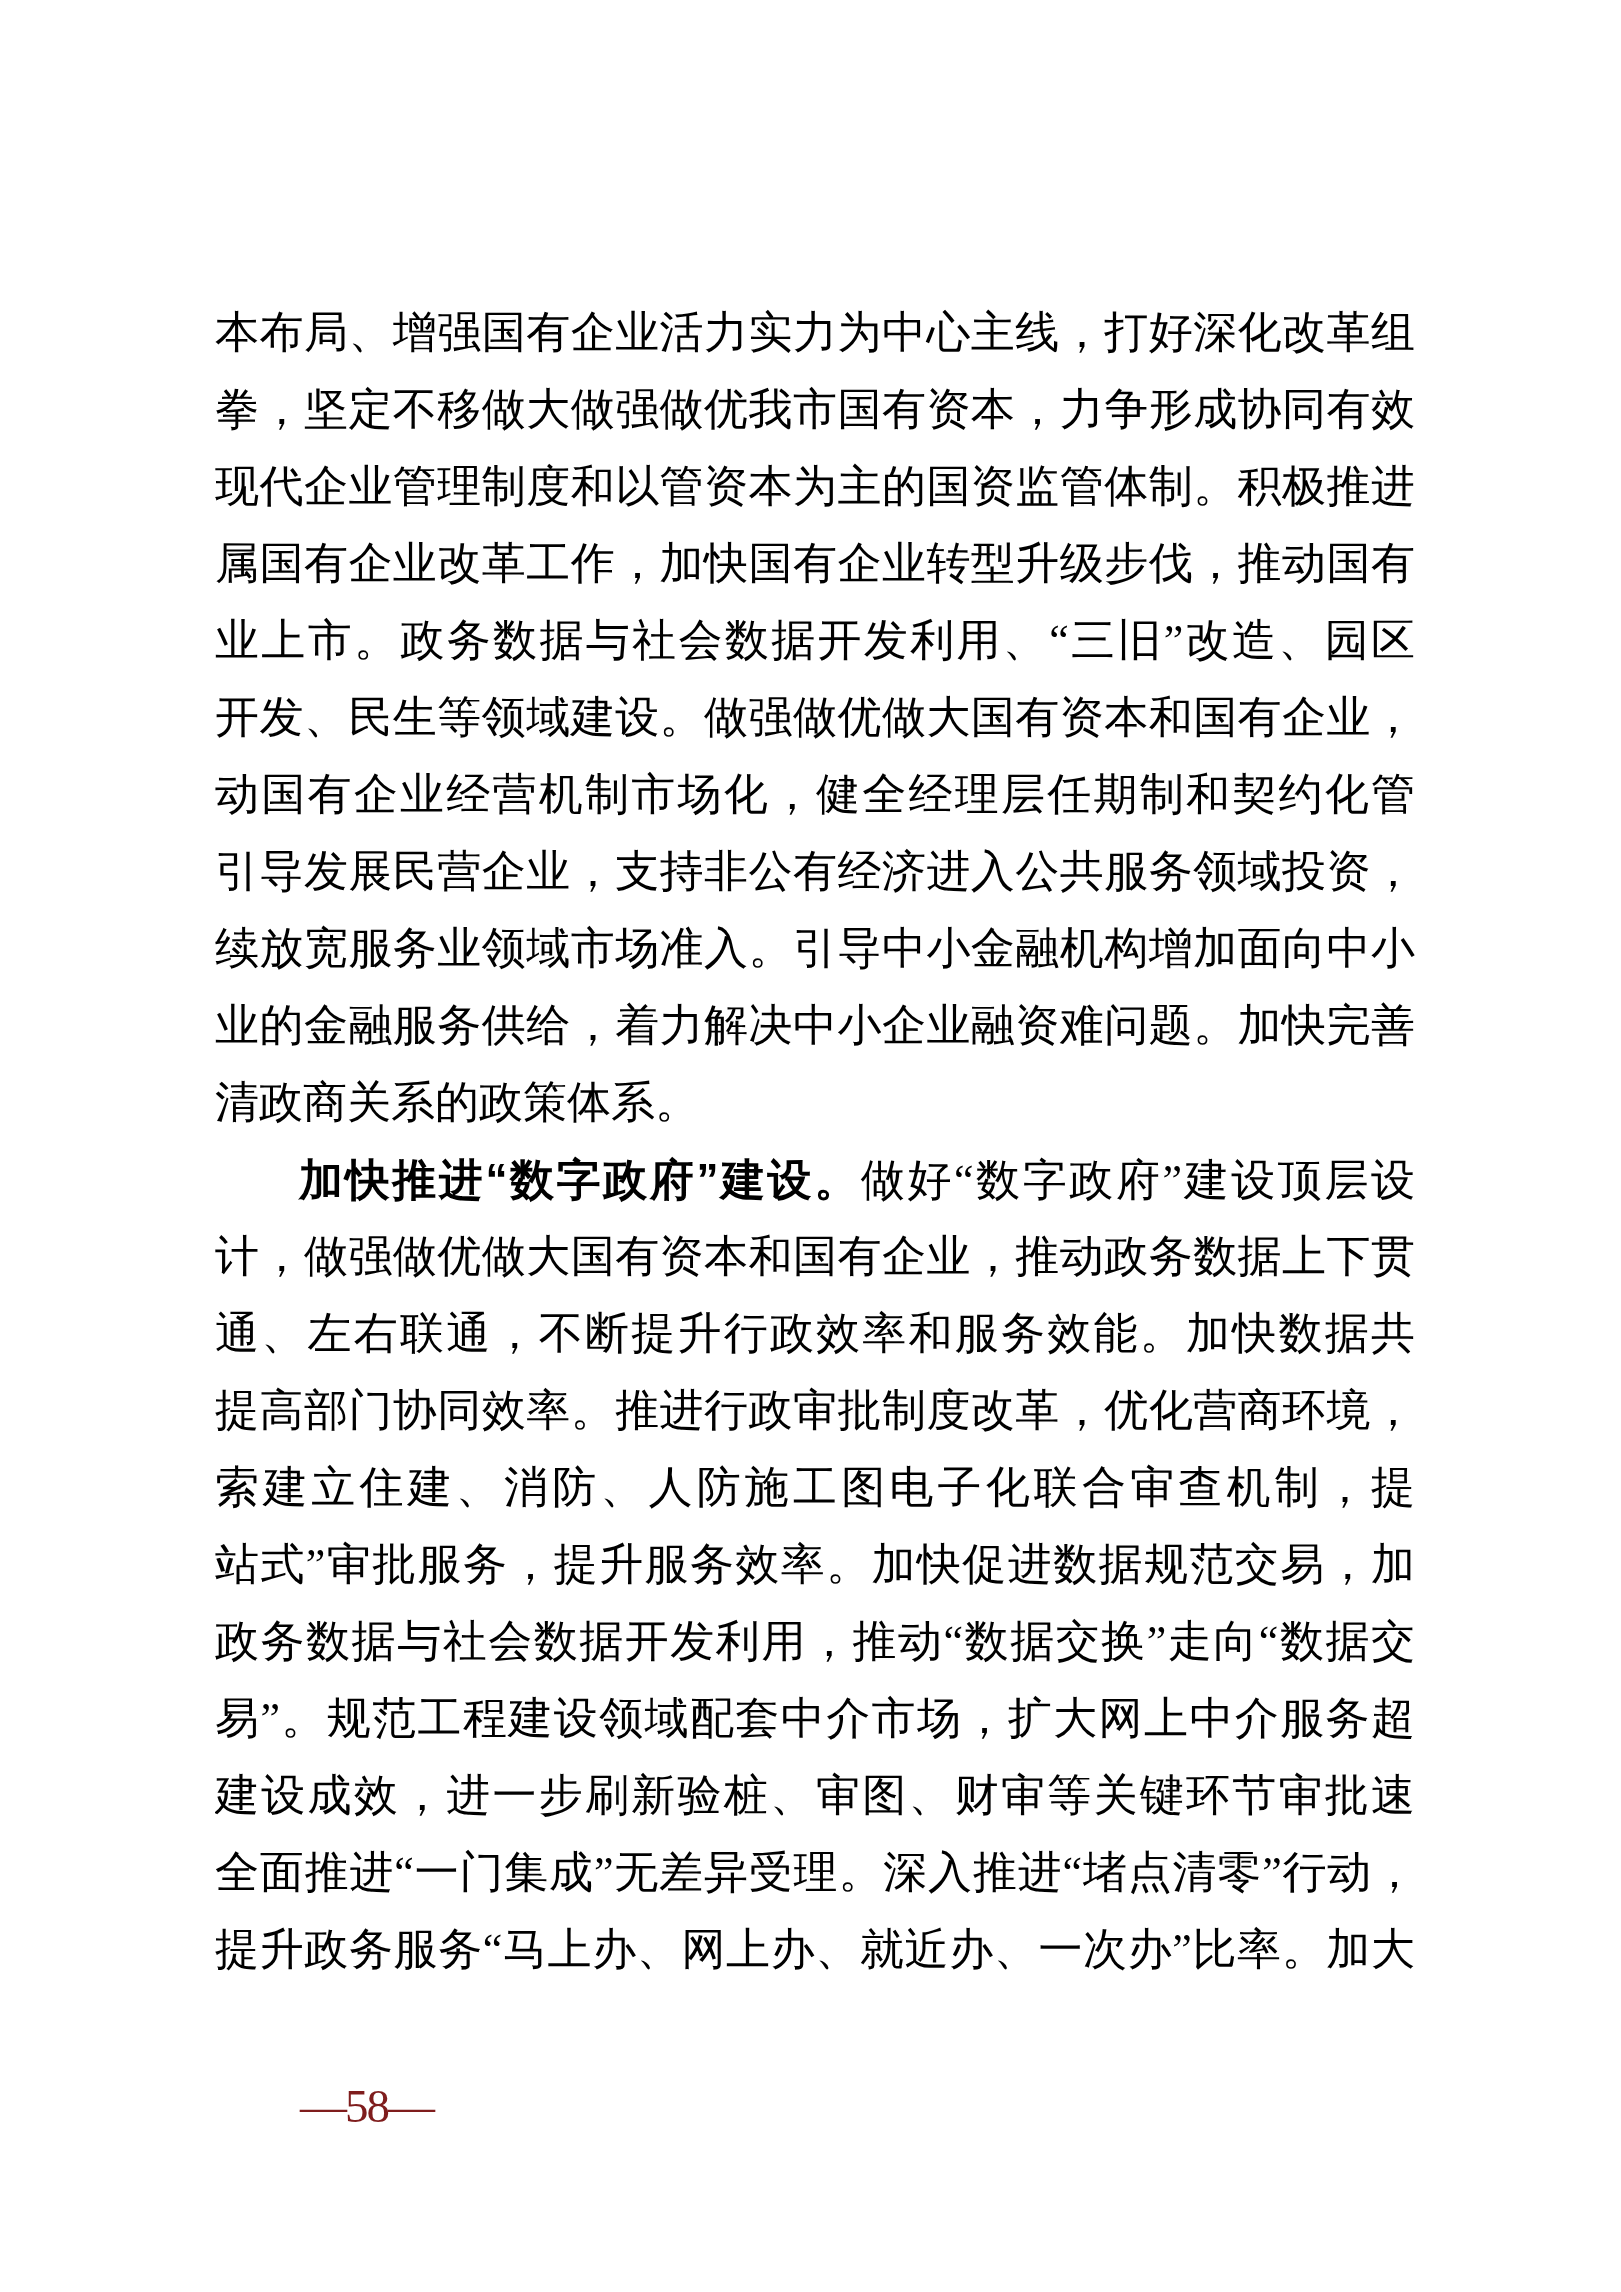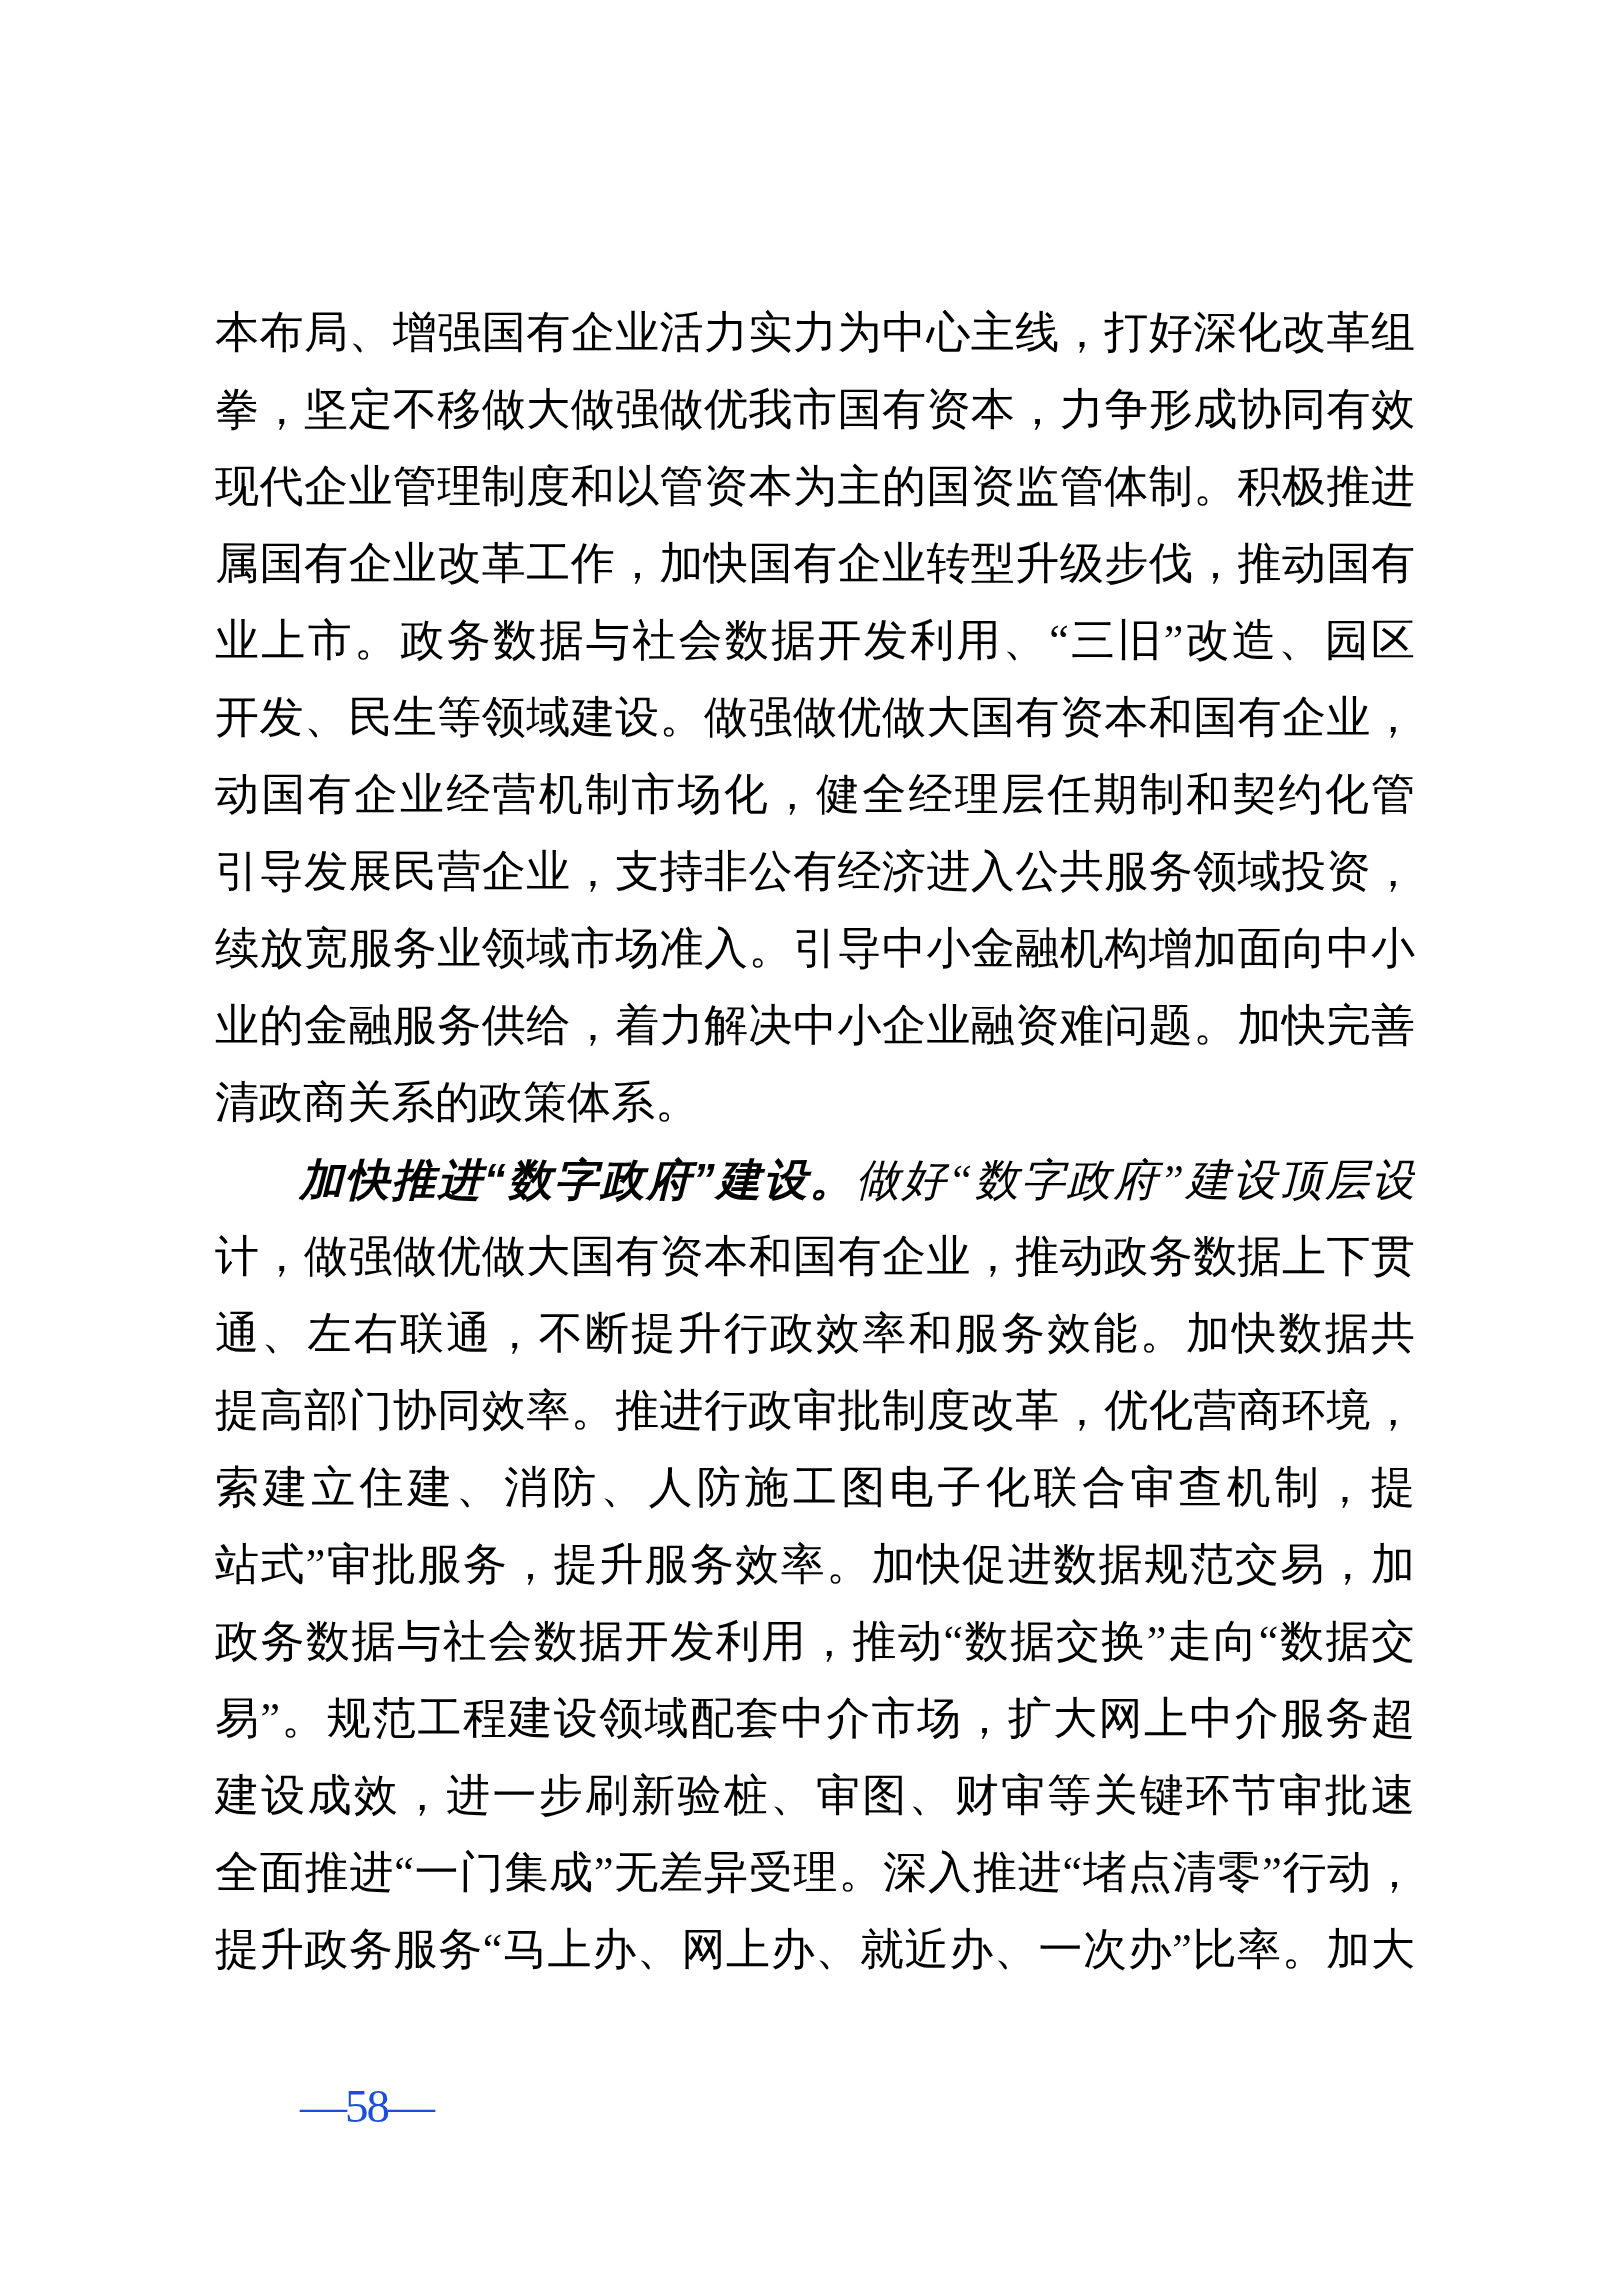--- a/index.html
+++ b/index.html
@@ -31,42 +31,41 @@
     text-align-last: justify;
     white-space: normal;
     overflow: hidden;
   }
   .line.end {
     text-align: left;
     text-align-last: left;
   }
   .line.indent {
     text-indent: 84px;
-    font-style: italic;
   }
   .line.tight {
     letter-spacing: -1.2px;
   }
   .seg {
     font-family: "Liberation Serif", "DejaVu Serif", serif;
     font-weight: 400;
     text-align: right;
   }
   .seg-bold {
     font-family: "Liberation Sans", "DejaVu Sans", sans-serif;
     font-weight: 700;
   }
   .page-number {
     position: absolute;
     left: 300px;
     top: 2079px;
     font-size: 47px;
     letter-spacing: -2px;
     font-family: "Liberation Serif", "DejaVu Serif", serif;
-    color: #1d4ed8;
+    color: #7f1d1d;
     white-space: nowrap;
   }
 </style>
 </head>
 <body>
 
 <div class="page">
   <div class="text-block">
       <div class="line"><span class="seg">本布局、增强国有企业活力实力为中心主线，打好深化改革组合</span></div>
       <div class="line"><span class="seg">拳，坚定不移做大做强做优我市国有资本，力争形成协同有效的</span></div>

